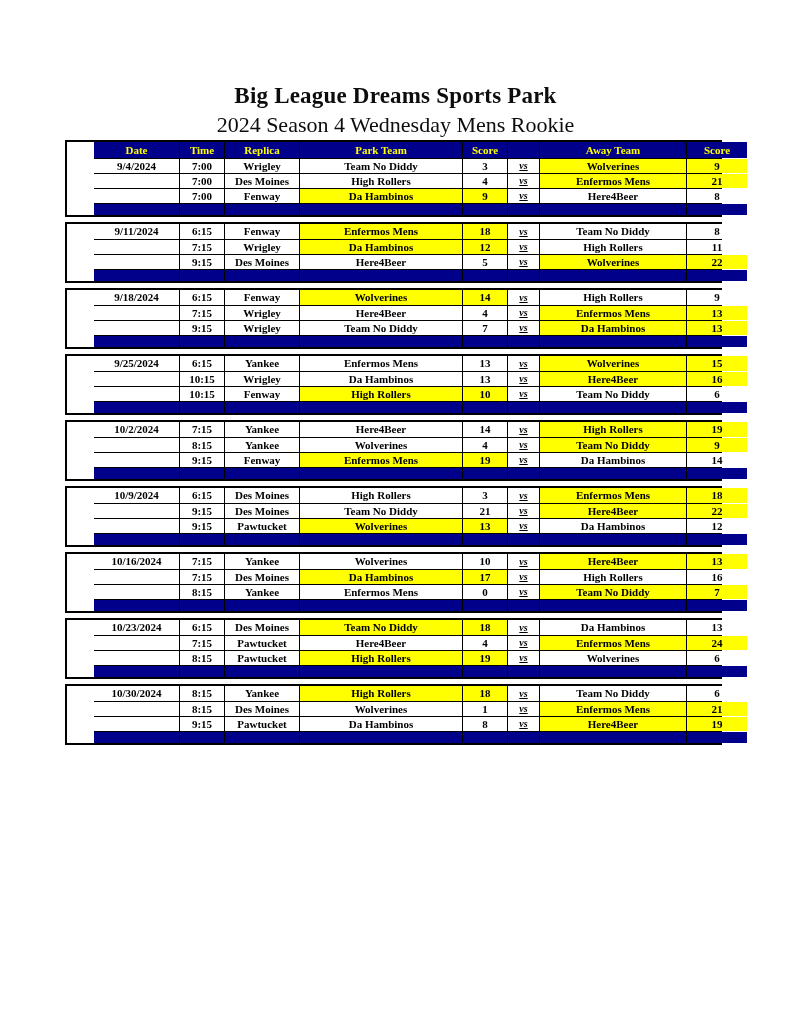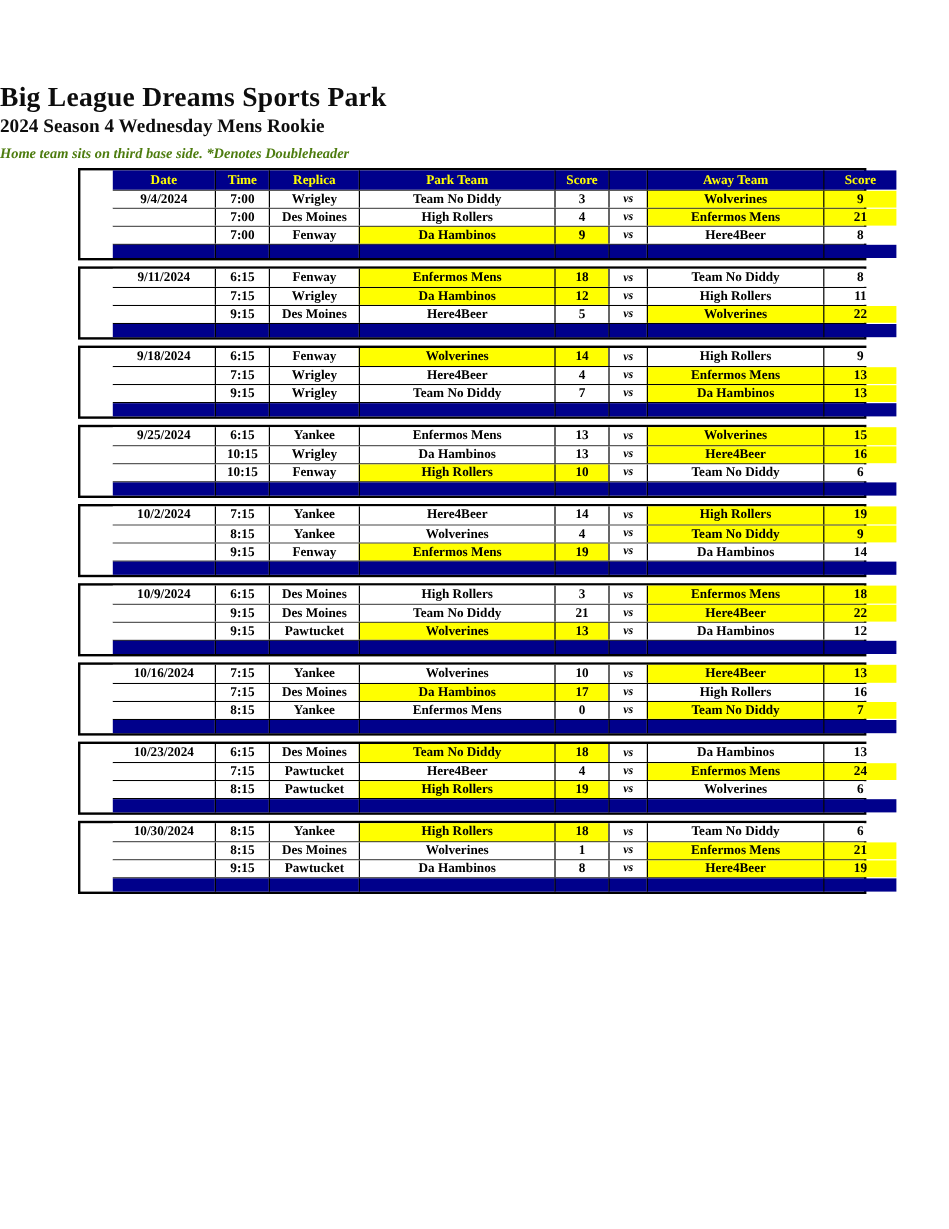--- a/index.html
+++ b/index.html
@@ -5,25 +5,25 @@
   * { margin:0; padding:0; box-sizing:border-box; }
   html,body { width:791px; height:1024px; }
   body {
     background:#ffffff;
     font-family:"Liberation Serif","DejaVu Serif",serif;
     color:#000;
     position:relative;
     overflow:hidden;
   }
   .page-header {
-    position:absolute; top:68px; left:0; width:791px;
-    text-align:left;
+    position:absolute; top:83px; left:0; width:791px;
+    text-align:center;
   }
   .title   { font-size:23px; font-weight:bold; color:#0d0d0d; letter-spacing:.2px; }
-  .subtitle{ font-size:16px; font-weight:bold; margin-top:3px; color:#0d0d0d; }
+  .subtitle{ font-size:22px; font-weight:normal; margin-top:3px; color:#0d0d0d; }
   .note    { font-size:12px; font-weight:bold; font-style:italic; margin-top:6px; color:#4d7c0f; }
 
   .schedule {
     position:absolute; top:140px; left:65px; width:657px;
   }
   .block {
     border:2px solid #000;
     margin-bottom:5px;
     background:#fff;
     padding-left:27px;
@@ -39,21 +39,21 @@
   .cell {
     display:flex; align-items:center; justify-content:center;
     font-size:11px; font-weight:bold; line-height:1;
     overflow:hidden; white-space:nowrap;
     background:#fff;
   }
   .cell + .cell { border-left:1px solid #000; }
   .cell.hd  { background:var(--navy); color:var(--hdr-text); font-size:11px; }
   .cell.sepc{ background:var(--navy); }
   .cell.hl  { background:var(--yellow); }
-  .cell.vs  { font-size:10px; font-style:italic; }
+  .cell.vs  { font-size:10px; font-style:italic;text-decoration:underline; }
   .footer {
     margin-top:6px;
     font-size:12px; font-weight:bold; color:#0d0d0d;
     text-align:left;
   }
 </style>
 </head>
 <body>
 
 <div class="page-header">

